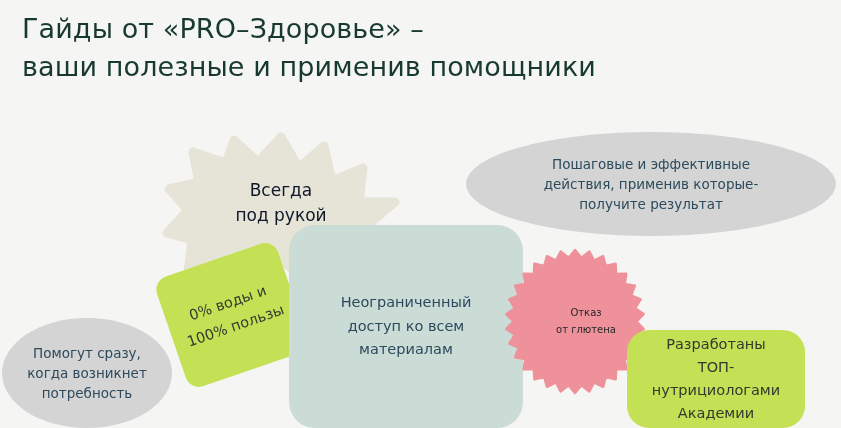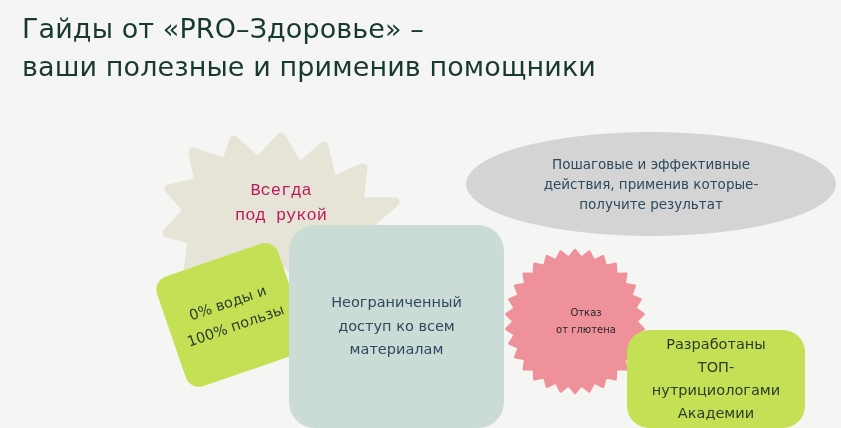--- a/index.html
+++ b/index.html
@@ -87,20 +87,21 @@
     transform:rotate(-19deg);
     line-height:1.65;
   }
 
   
   #teal-card{
     left:289px; top:225px;
     width:215px; height:203px;
     background:#cbdcd7;
     border-radius:26px;
+    padding-left:19px;
   }
   #teal-card .label{
     color:#2c4a5c;
     font-size:14.5px;
     padding:0 18px;
     line-height:1.62;
   }
 
   
   #pink-gear{
@@ -131,26 +132,31 @@
   svg.shape-svg{position:absolute;left:0;top:0;width:100%;height:100%;display:block;overflow:visible;}
 </style>
 </head>
 <body style="background: rgb(245, 245, 243);">
 
 <div id="canvas">
 
   <div class="title" style="color: rgb(23, 57, 47);">Гайды от «PRO–Здоровье» –
 ваши полезные и применив помощники</div>
 
+  <div class="shape" id="ellipse-left" style="background: rgb(212, 212, 212);">
+    <div class="label" style="color: rgb(44, 74, 92);">Помогут сразу,
+когда возникнет
+потребность</div>
+  </div>
 
   <div class="shape" id="starburst-beige">
     <svg class="shape-svg" viewBox="0 0 230 150" preserveAspectRatio="none">
       <polygon fill="#e6e4d6" stroke="#e6e4d6" stroke-width="9" stroke-linejoin="round" points="115,7 133,38 158,16 166,51 197,38 193,72 229,72 203,94 228,116 194,121 207,148 172,141 170,149 148,131 137,149 115,129 95,149 80,130 62,148 54,124 22,142 26,110 1,103 22,80 3,59 33,52 27,22 60,33 68,10 92,32"></polygon>
     </svg>
-    <div class="label" style="color: #be185d; font-family: Liberation Mono, monospace;">Всегда
+    <div class="label" style="color: #0f172a;">Всегда
 под рукой</div>
   </div>
 
   <div class="shape" id="green-rotated">
     <svg class="shape-svg" viewBox="0 0 148 120" preserveAspectRatio="none">
       <g transform="rotate(-19 74 60)">
         <rect x="10" y="2" width="128" height="116" rx="14" ry="14" fill="#c4e055"></rect>
       </g>
     </svg>
     <div class="label" style="color: rgb(47, 59, 47);">0% воды и

